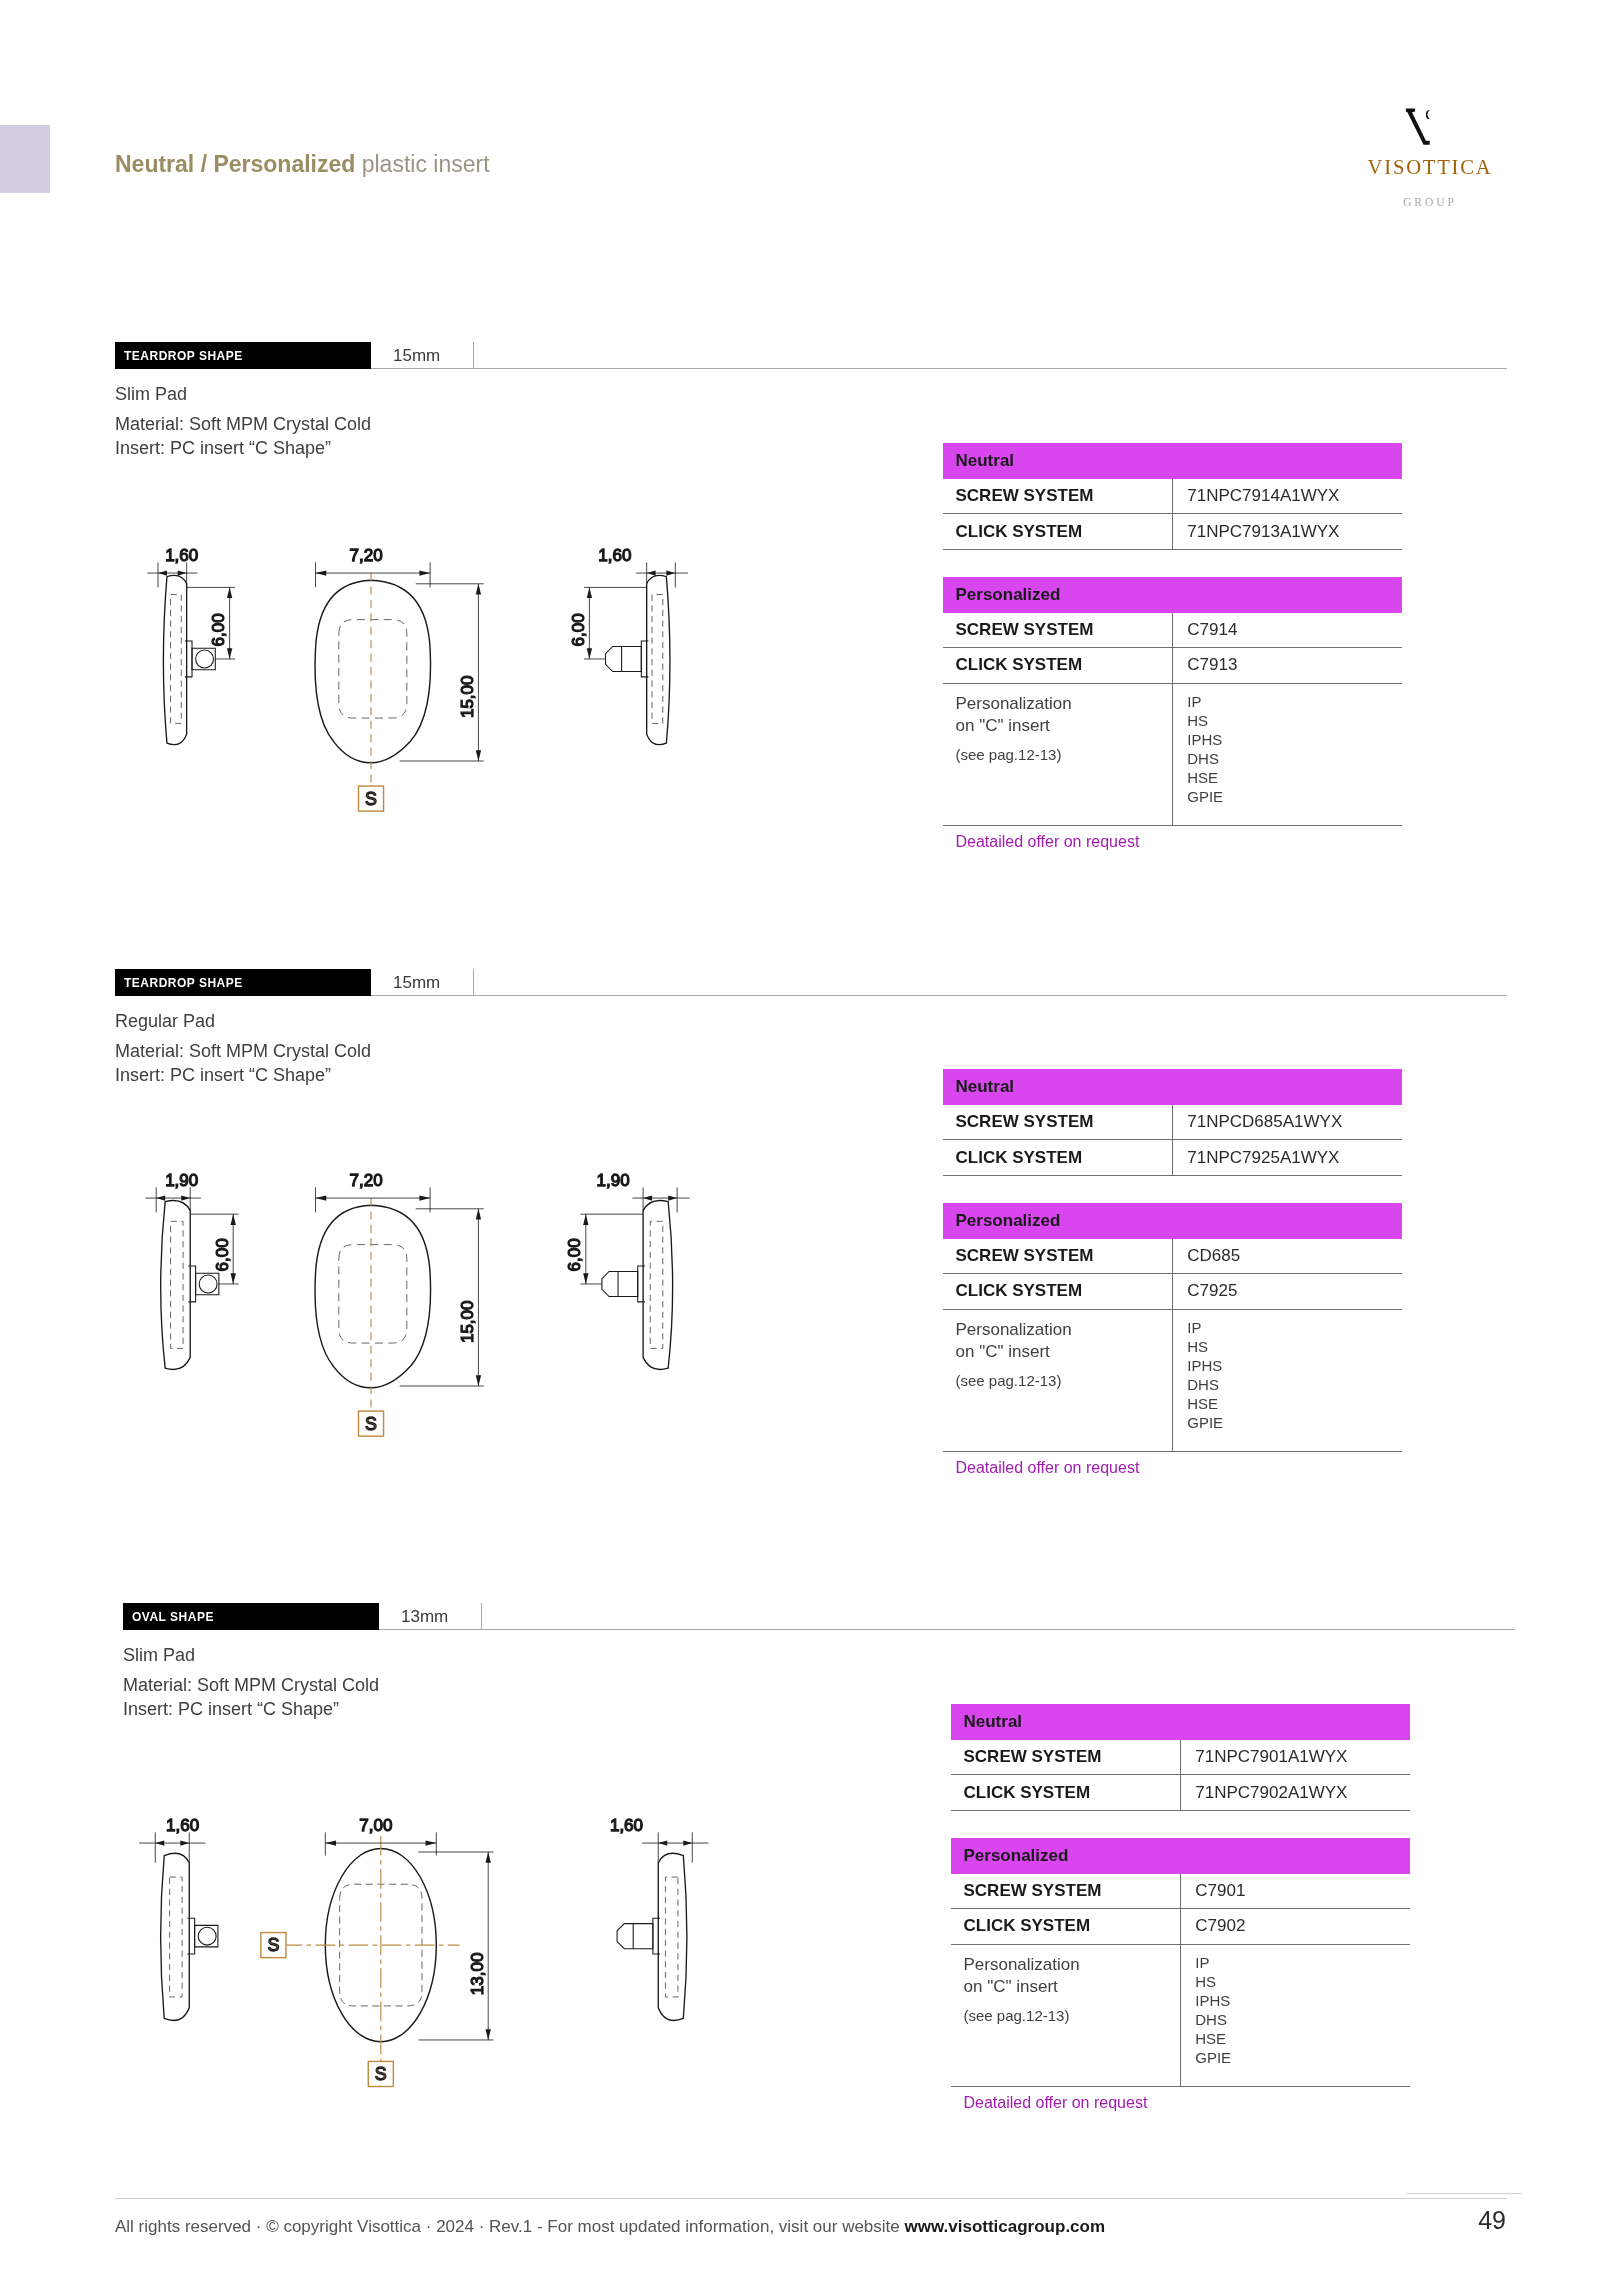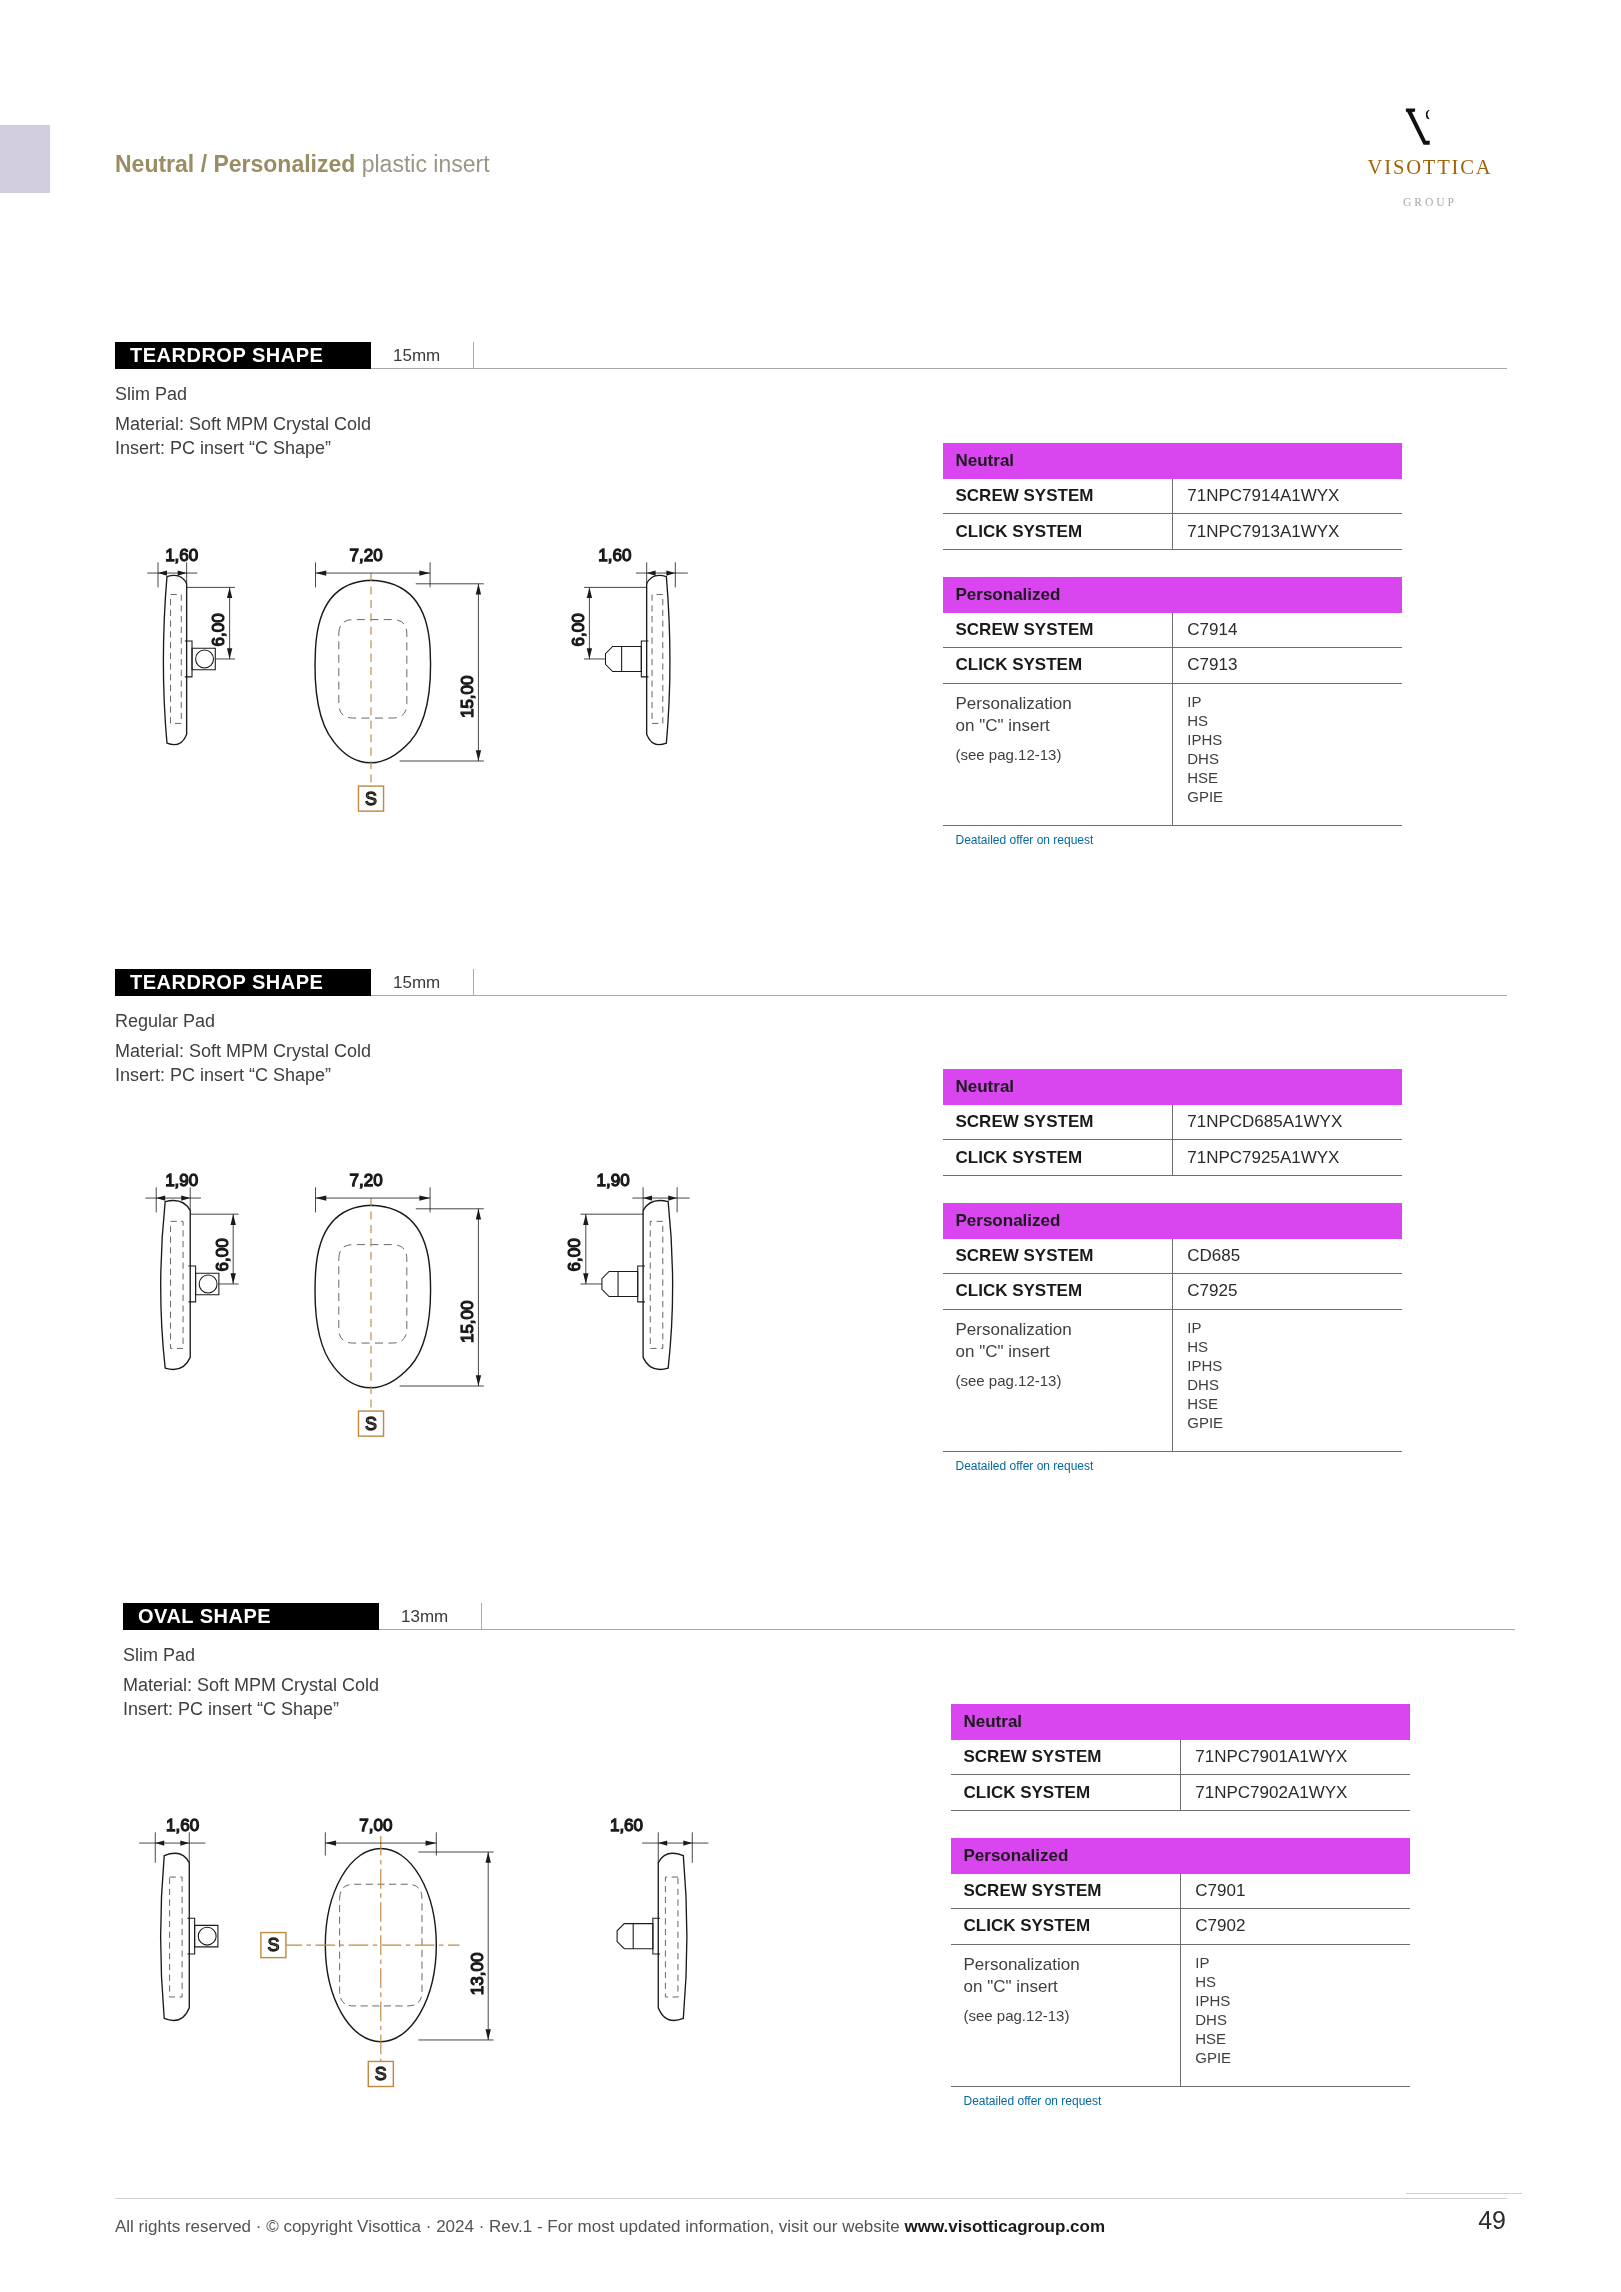--- a/index.html
+++ b/index.html
@@ -67,25 +67,25 @@
   .sec1 { top: 342px; }
   .sec2 { top: 969px; }
   .sec3 { top: 1603px; margin-left: 8px; }
 
   .sec-bar { position: relative; height: 27px; }
   .sec-tag {
     position: absolute; left: 0; top: 0;
     width: 256px; height: 27px;
     background: #000000;
     color: #ffffff;
-    font-size: 20px;
+    font-size: 12px;
     font-weight: bold;
     letter-spacing: 0.5px;
     display: flex; align-items: center;
-    padding-left: 15px;
+    padding-left: 9px;
   }
   .sec-size {
     position: absolute; left: 278px; top: 0;
     height: 27px; display: flex; align-items: center;
     font-size: 17px; color: #3a3a3a;
   }
   .sec-rule-v {
     position: absolute; left: 358px; top: 0;
     width: 0.9px; height: 27px; background: #a9a9a9;
   }
@@ -141,22 +141,22 @@
     padding-top: 9.9px;
     padding-bottom: 18px;
     border-bottom: none;
   }
   table.spec tr.pers td.k { font-weight: normal; color: #3f3f3f; }
   .pers-title { font-size: 17px; line-height: 1.28; }
   .pers-note { font-size: 15px; margin-top: 9px; color: #3f3f3f; }
   .opt-list { font-size: 15px; line-height: 1.26; color: #3f3f3f; }
   .spec-foot-rule { height: 1.3px; background: #6e6e6e; }
   .spec-foot {
-    font-size: 12px;
-    color: #0369a1;
+    font-size: 16px;
+    color: #a21caf;
     padding: 7.2px 0 0 12.5px;
   }
   .spec-gap { height: 27px; }
 
   
   .footer-rule {
     position: absolute; left: 115px; top: 2198px;
     width: 1392px; height: 0.9px; background: #cfcfcf;
   }
   .footer-text {

